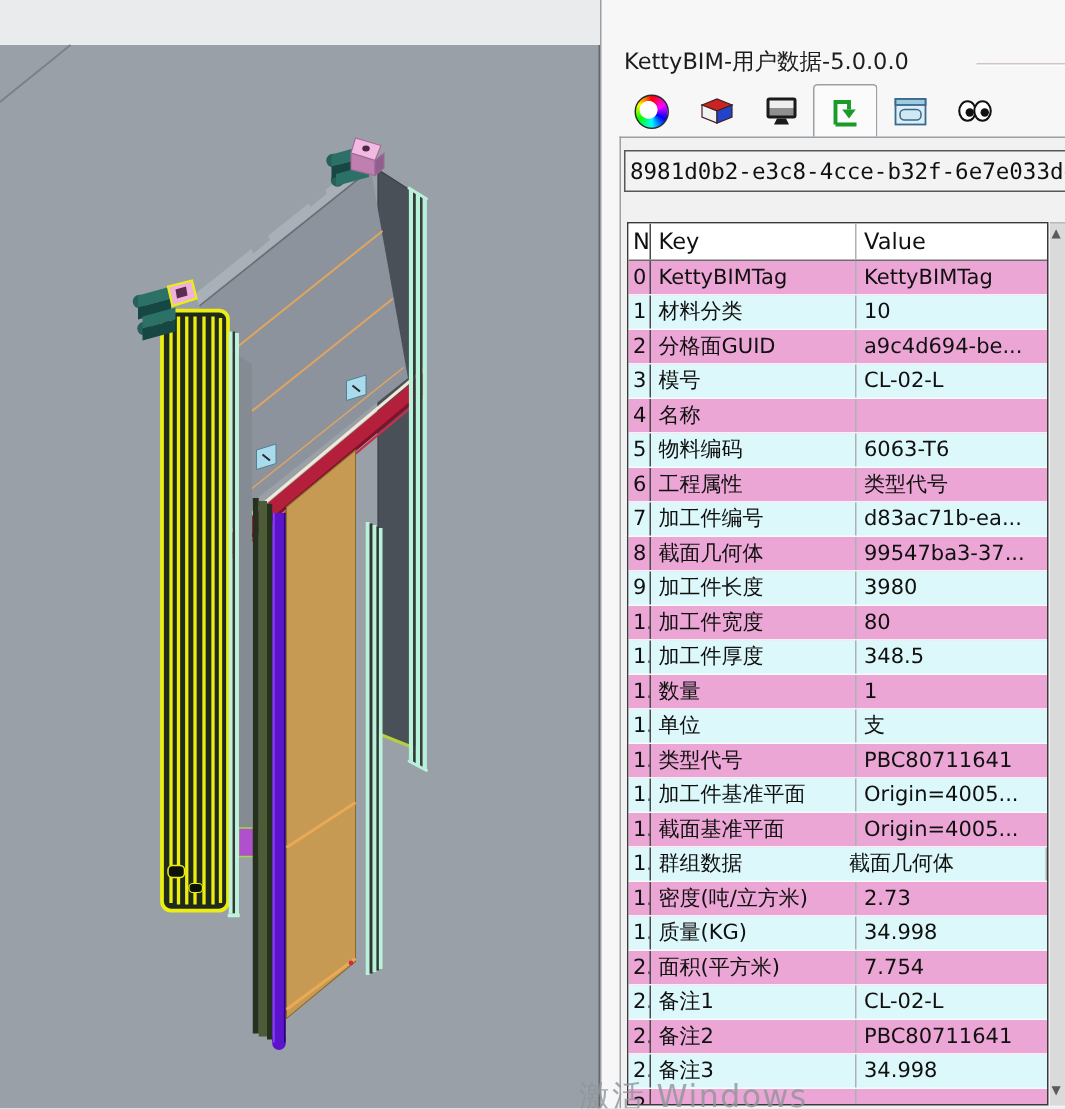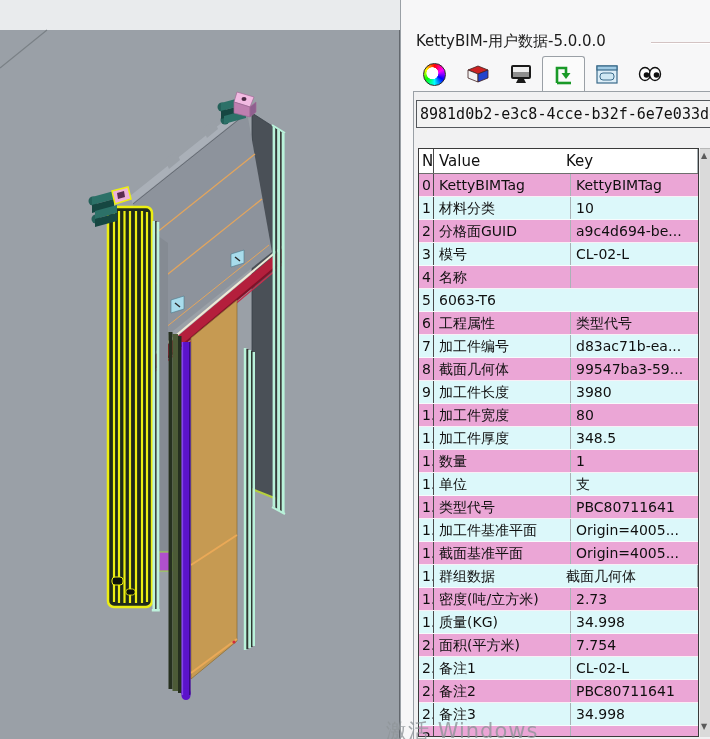--- a/index.html
+++ b/index.html
@@ -262,22 +262,22 @@
       </button>
     </div>
 
     <div id="tabpage"></div>
 
     <input id="guid-field" value="8981d0b2-e3c8-4cce-b32f-6e7e033de" style="">
 
     <div id="kv-table">
       <div class="trow head">
         <div class="tcell c-index">N</div>
+        <div class="tcell c-key">Key</div>
         <div class="tcell c-value">Value</div>
-        <div class="tcell c-key">Key</div>
       </div>
       <div>
           <div class="trow even">
             <div class="tcell c-index">0</div>
             <div class="tcell c-key">KettyBIMTag</div>
             <div class="tcell c-value">KettyBIMTag</div>
           </div>
           <div class="trow odd">
             <div class="tcell c-index">1</div>
             <div class="tcell c-key">材料分类</div>
@@ -292,36 +292,37 @@
             <div class="tcell c-index">3</div>
             <div class="tcell c-key">模号</div>
             <div class="tcell c-value">CL-02-L</div>
           </div>
           <div class="trow even">
             <div class="tcell c-index">4</div>
             <div class="tcell c-key">名称</div>
           </div>
           <div class="trow odd">
             <div class="tcell c-index">5</div>
+            <div class="tcell c-key">物料编码</div>
             <div class="tcell c-value">6063-T6</div>
           </div>
           <div class="trow even">
             <div class="tcell c-index">6</div>
             <div class="tcell c-key">工程属性</div>
             <div class="tcell c-value">类型代号</div>
           </div>
           <div class="trow odd">
             <div class="tcell c-index">7</div>
             <div class="tcell c-key">加工件编号</div>
             <div class="tcell c-value">d83ac71b-ea...</div>
           </div>
           <div class="trow even">
             <div class="tcell c-index">8</div>
             <div class="tcell c-key">截面几何体</div>
-            <div class="tcell c-value">99547ba3-59...</div>
+            <div class="tcell c-value">99547ba3-37...</div>
           </div>
           <div class="trow odd">
             <div class="tcell c-index">9</div>
             <div class="tcell c-key">加工件长度</div>
             <div class="tcell c-value">3980</div>
           </div>
           <div class="trow even">
             <div class="tcell c-index">1.</div>
             <div class="tcell c-key">加工件宽度</div>
             <div class="tcell c-value">80</div>

